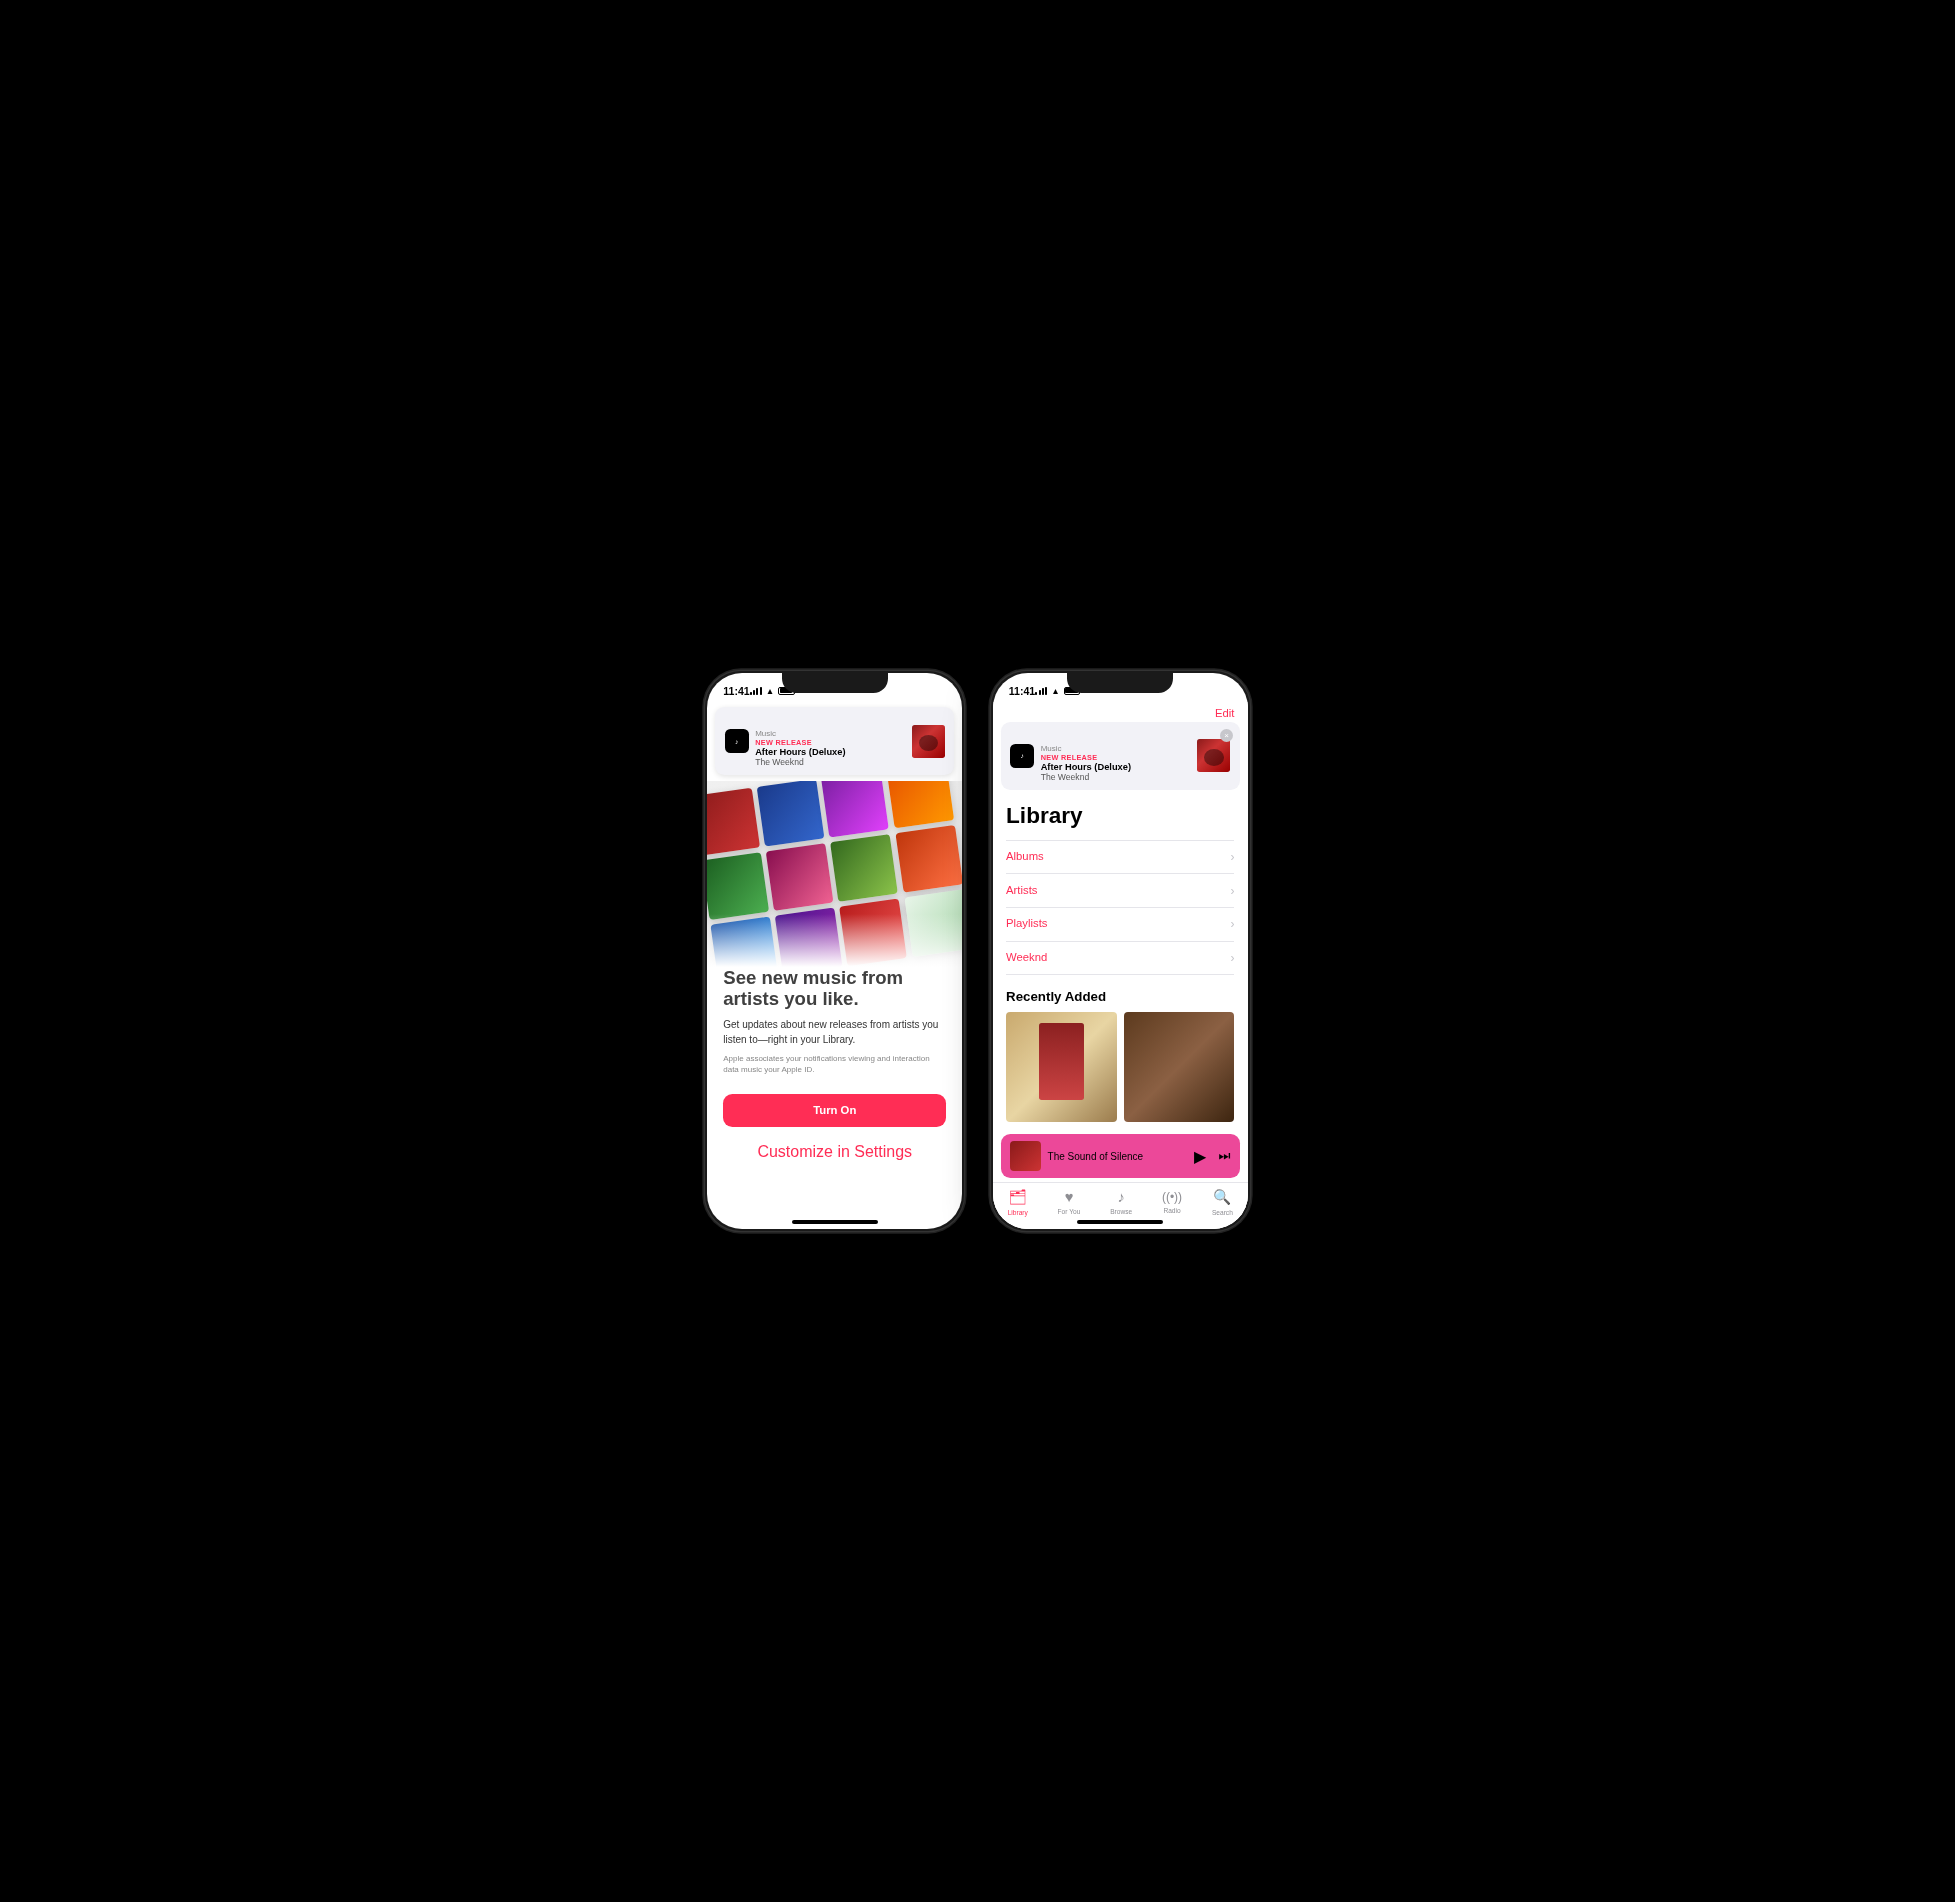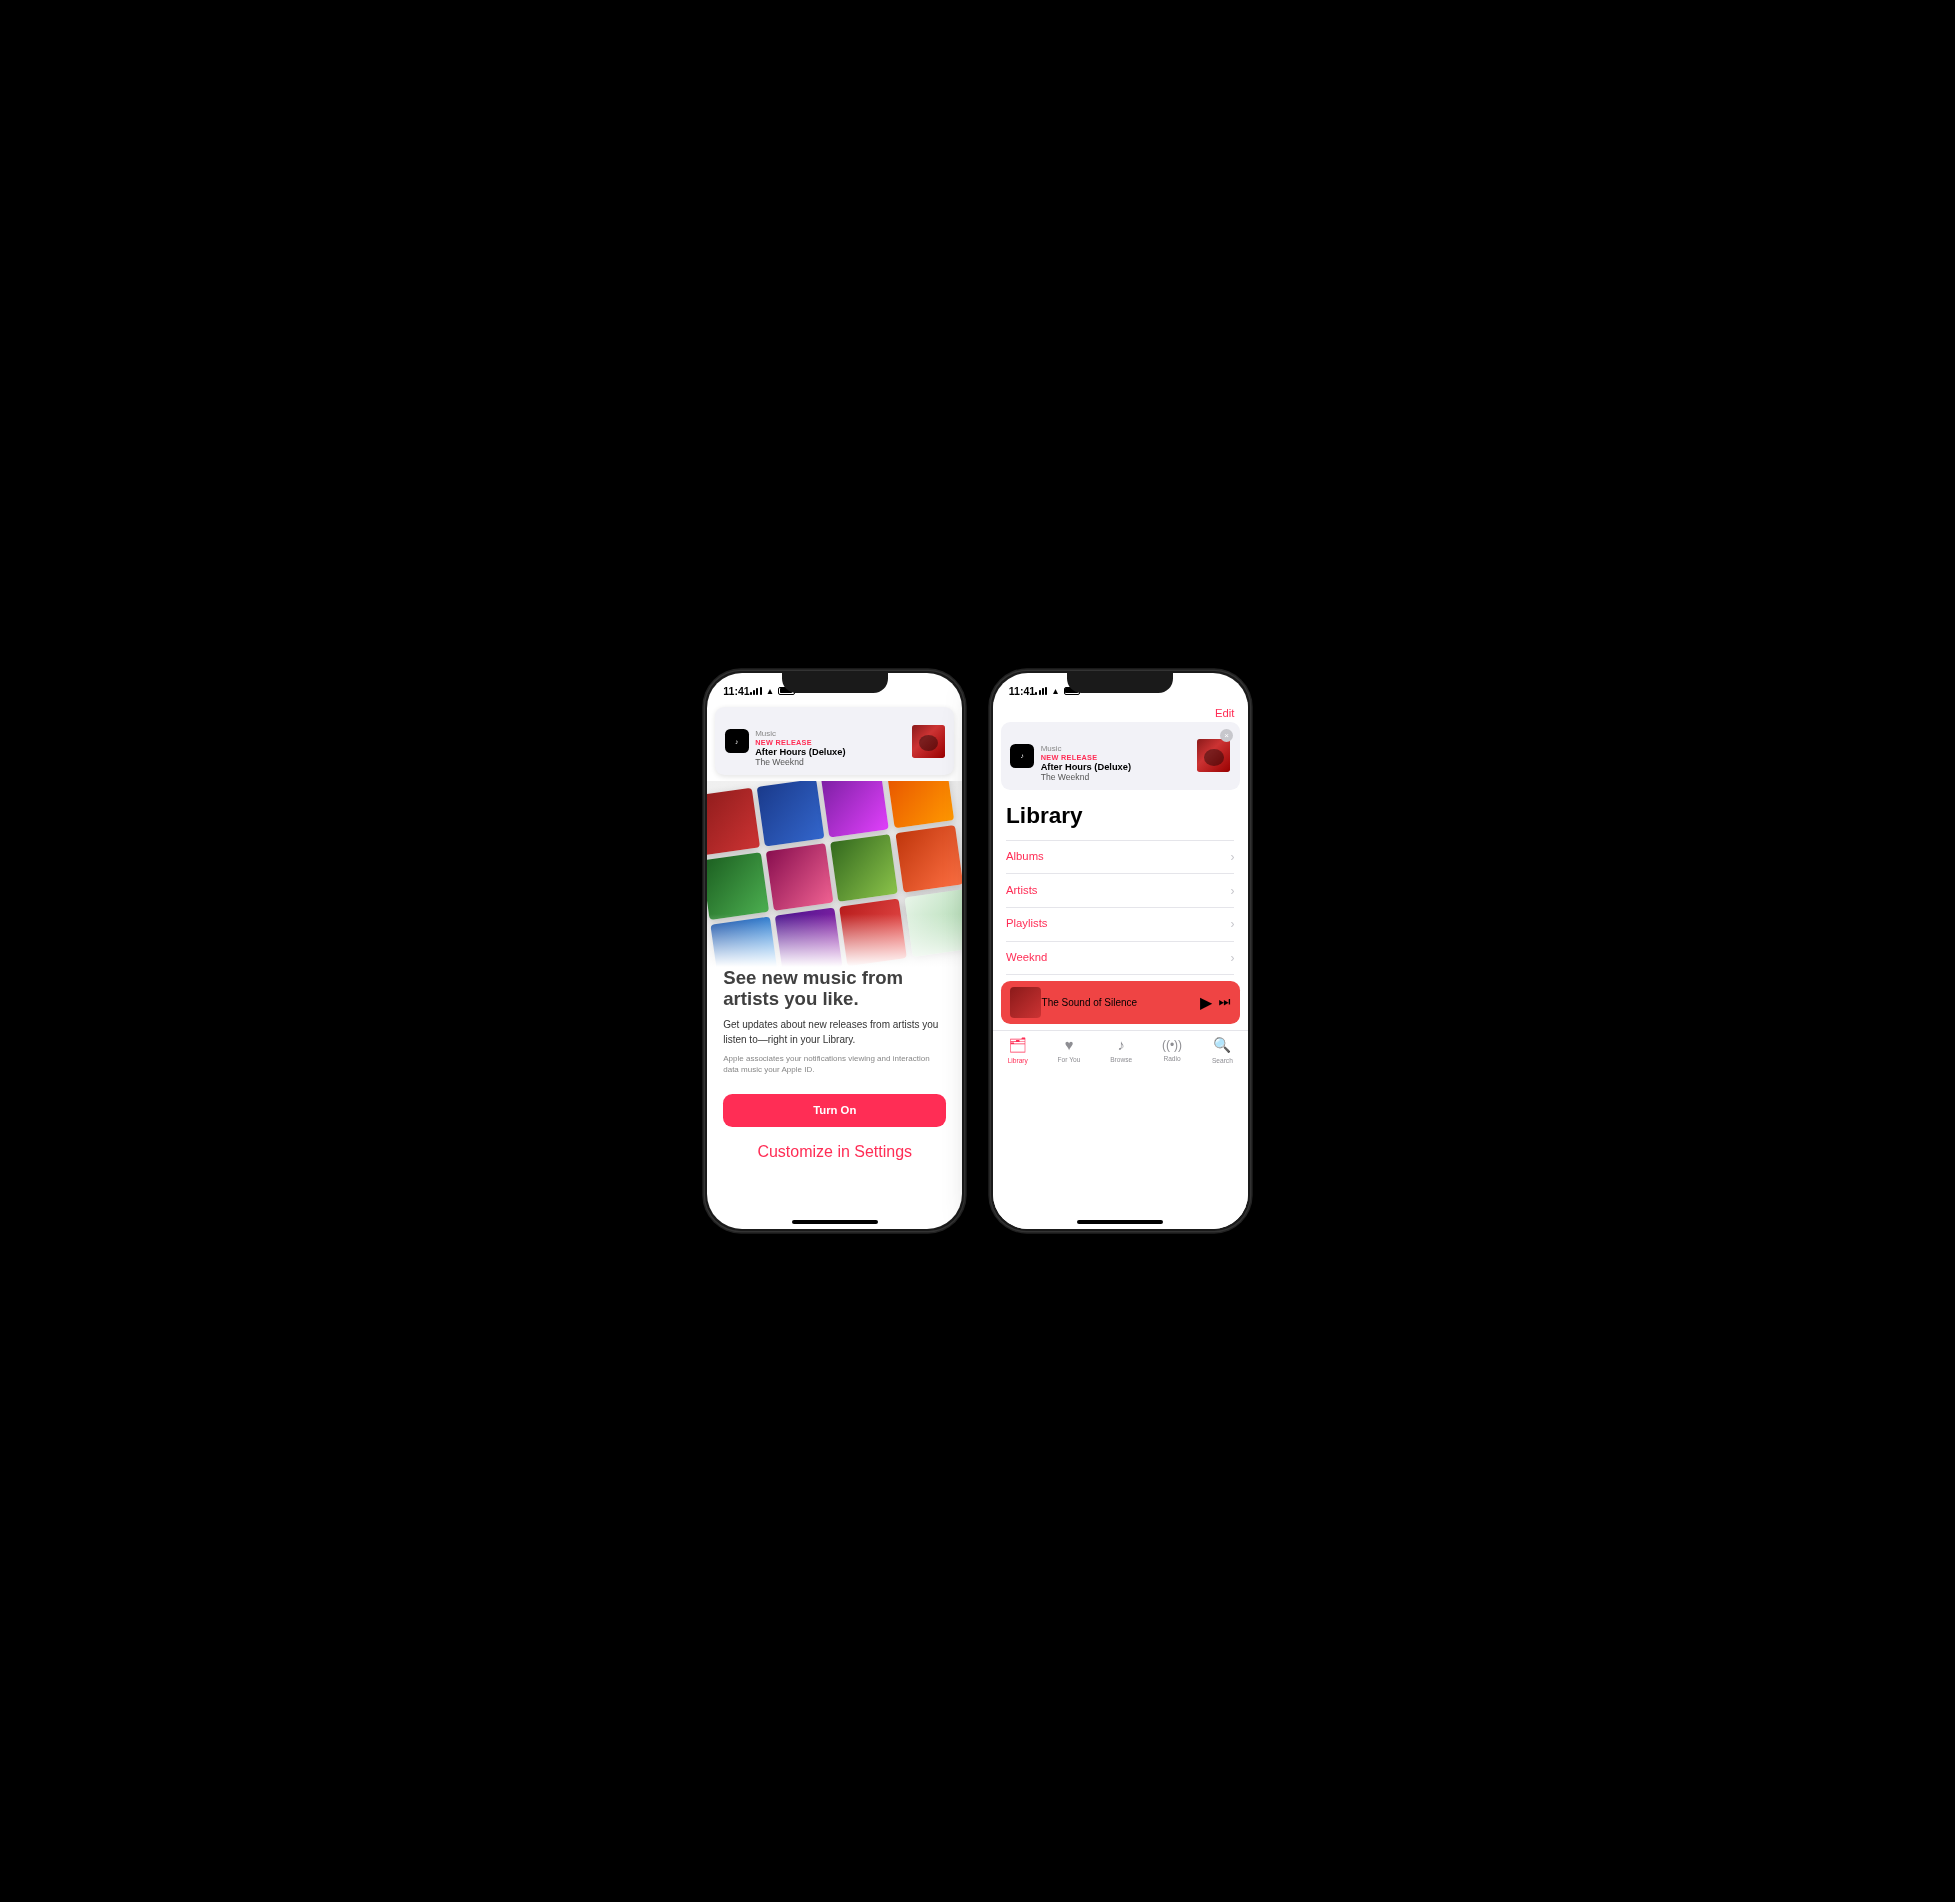--- a/index.html
+++ b/index.html
@@ -303,25 +303,25 @@
     }
     .album-art-2 {
       background: linear-gradient(135deg, #5c3a1e 0%, #8b6043 50%, #3d2510 100%);
       width: 100%; height: 100%;
     }
 
     
     .mini-player {
       display: flex;
       align-items: center;
-      background: #ef4444;
+      background: #ec4899;
       border-radius: 9.3px;
       margin: 5.3px 8px;
       padding: 6.6px 9.3px;
-      gap: 1px;
+      gap: 7px;
     }
     .mini-art {
       width: 30.5px; height: 30.5px; border-radius: 4px; flex-shrink: 0;
       background: linear-gradient(135deg, #8B1A1A, #CC3333);
     }
     .mini-title { flex: 1; font-size: 10px; font-weight: 500; color: #000; }
     .play-btn { font-size: 16px; color: #000; cursor: pointer; margin-right: 5.3px; }
     .skip-btn { font-size: 13.3px; color: #000; cursor: pointer; }
 
     
@@ -482,20 +482,31 @@
         <div class="library-item">
           <span class="library-item-label">Playlists</span>
           <span class="chevron">›</span>
         </div>
         <div class="library-item">
           <span class="library-item-label">Weeknd</span>
           <span class="chevron">›</span>
         </div>
       </div>
 
+      <div class="recently-added">
+        <h2 class="section-title">Recently Added</h2>
+        <div class="album-grid">
+          <div class="album-thumb">
+            <div class="album-art-1"></div>
+          </div>
+          <div class="album-thumb">
+            <div class="album-art-2"></div>
+          </div>
+        </div>
+      </div>
 
       <div class="mini-player">
         <div class="mini-art"></div>
         <span class="mini-title">The Sound of Silence</span>
         <span class="play-btn">▶</span>
         <span class="skip-btn">⏭</span>
       </div>
 
       <div class="tab-bar">
         <div class="tab-item tab-active">

